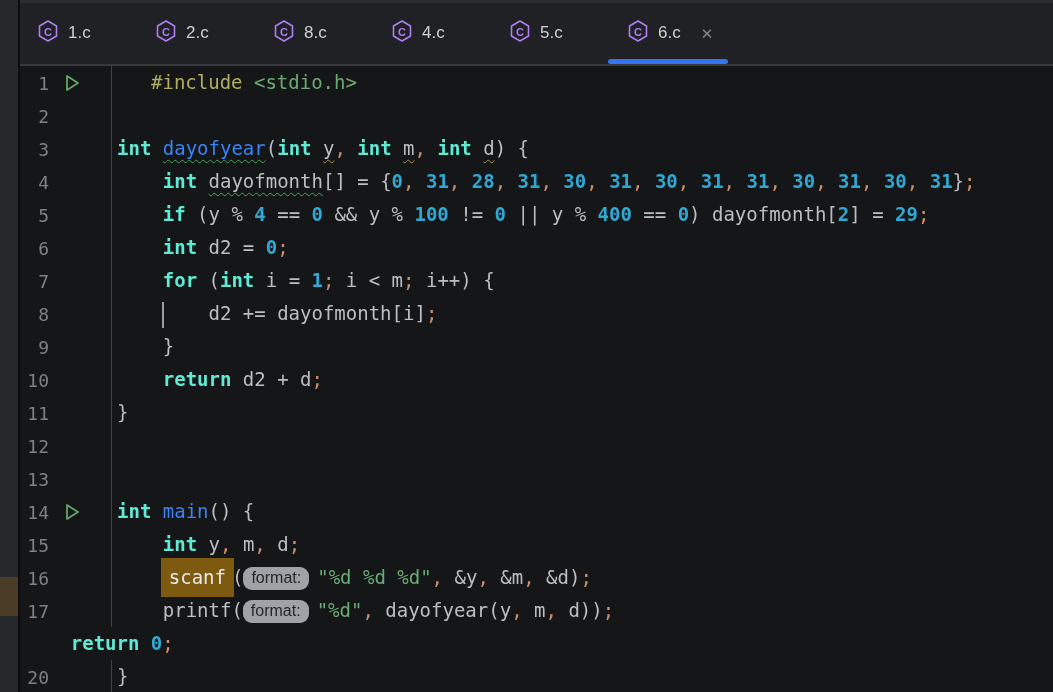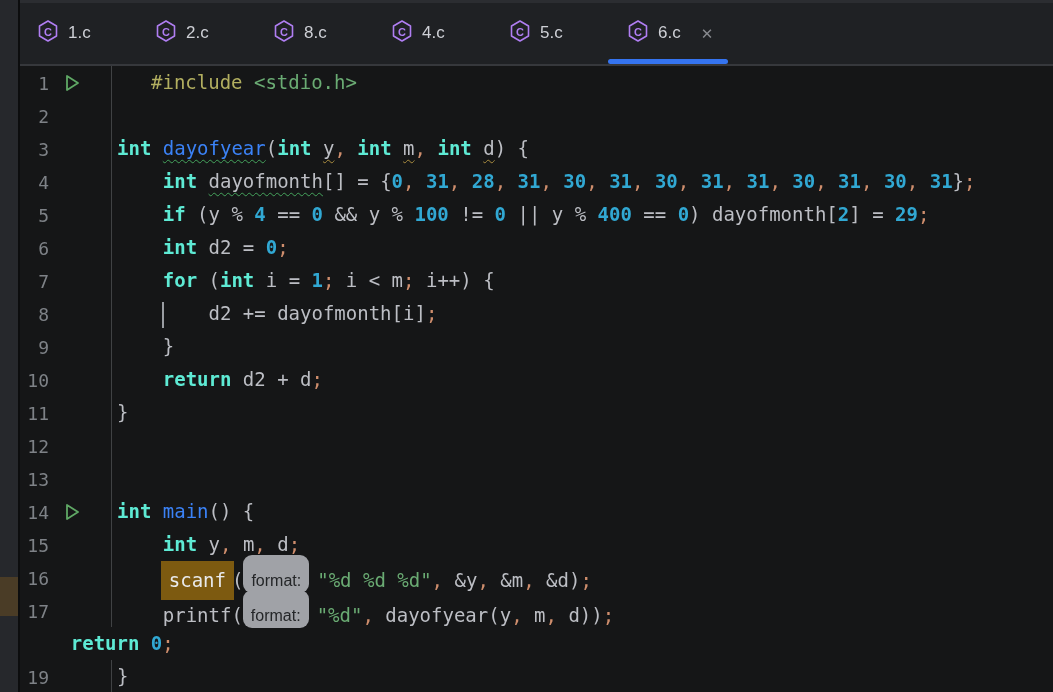--- a/index.html
+++ b/index.html
@@ -43,21 +43,21 @@
   .tk-str{color:#6aab73;}
   .tk-pre{color:#b2af60;margin-left:34px;}
   .tk-inc{color:#6aab73;}
   .tk-fn{color:#3b82f6;}
   .tk-pl{color:#bcbec4;}
   .tk-hl{background:#7d5a10;color:#e9eaec;display:inline-block;padding:3px 8px;margin:0 -2px;}
   .sq-green{text-decoration:underline wavy #44a35c 1px;text-underline-offset:4px;}
   .sq-yellow{text-decoration:underline wavy #a98c3f 1px;text-underline-offset:4px;}
 
   .inlay{display:inline-block;font-family:"Liberation Sans",sans-serif;font-size:16px;
-         background:#a0a2a7;color:#242628;border-radius:9px;padding:16px 8px 2px 8px;
+         background:#a0a2a7;color:#242628;border-radius:9px;padding:1px 8px 2px 8px;
          margin-right:8px;vertical-align:1px;line-height:20px;}
   .caret{display:inline-block;width:2px;height:26px;background:#9a9da2;
          vertical-align:middle;margin:0 -1px;}
 </style>
 </head>
 <body>
 
 <div class="stripe">
   <div class="stripe-badge"></div>
 </div>
@@ -216,18 +216,18 @@
         <div class="gutter">
           <span class="lnum">17</span>
         </div>
         <div class="code"><span class="tk-pl">    printf(</span><span class="inlay">format:</span><span class="tk-str">"%d"</span><span class="tk-pn">,</span><span class="tk-pl"> dayofyear(y</span><span class="tk-pn">,</span><span class="tk-pl"> m</span><span class="tk-pn">,</span><span class="tk-pl"> d))</span><span class="tk-pn">;</span></div>
       </div>
       <div class="row">
         <div class="code"><span class="tk-pl">    </span><span class="tk-kw">return</span><span class="tk-pl"> </span><span class="tk-num">0</span><span class="tk-pn">;</span></div>
       </div>
       <div class="row">
         <div class="gutter">
-          <span class="lnum">19</span>
+          <span class="lnum">20</span>
         </div>
         <div class="code"><span class="tk-pl">}</span></div>
       </div>
     </div>
 </div>
 
 </body></html>

